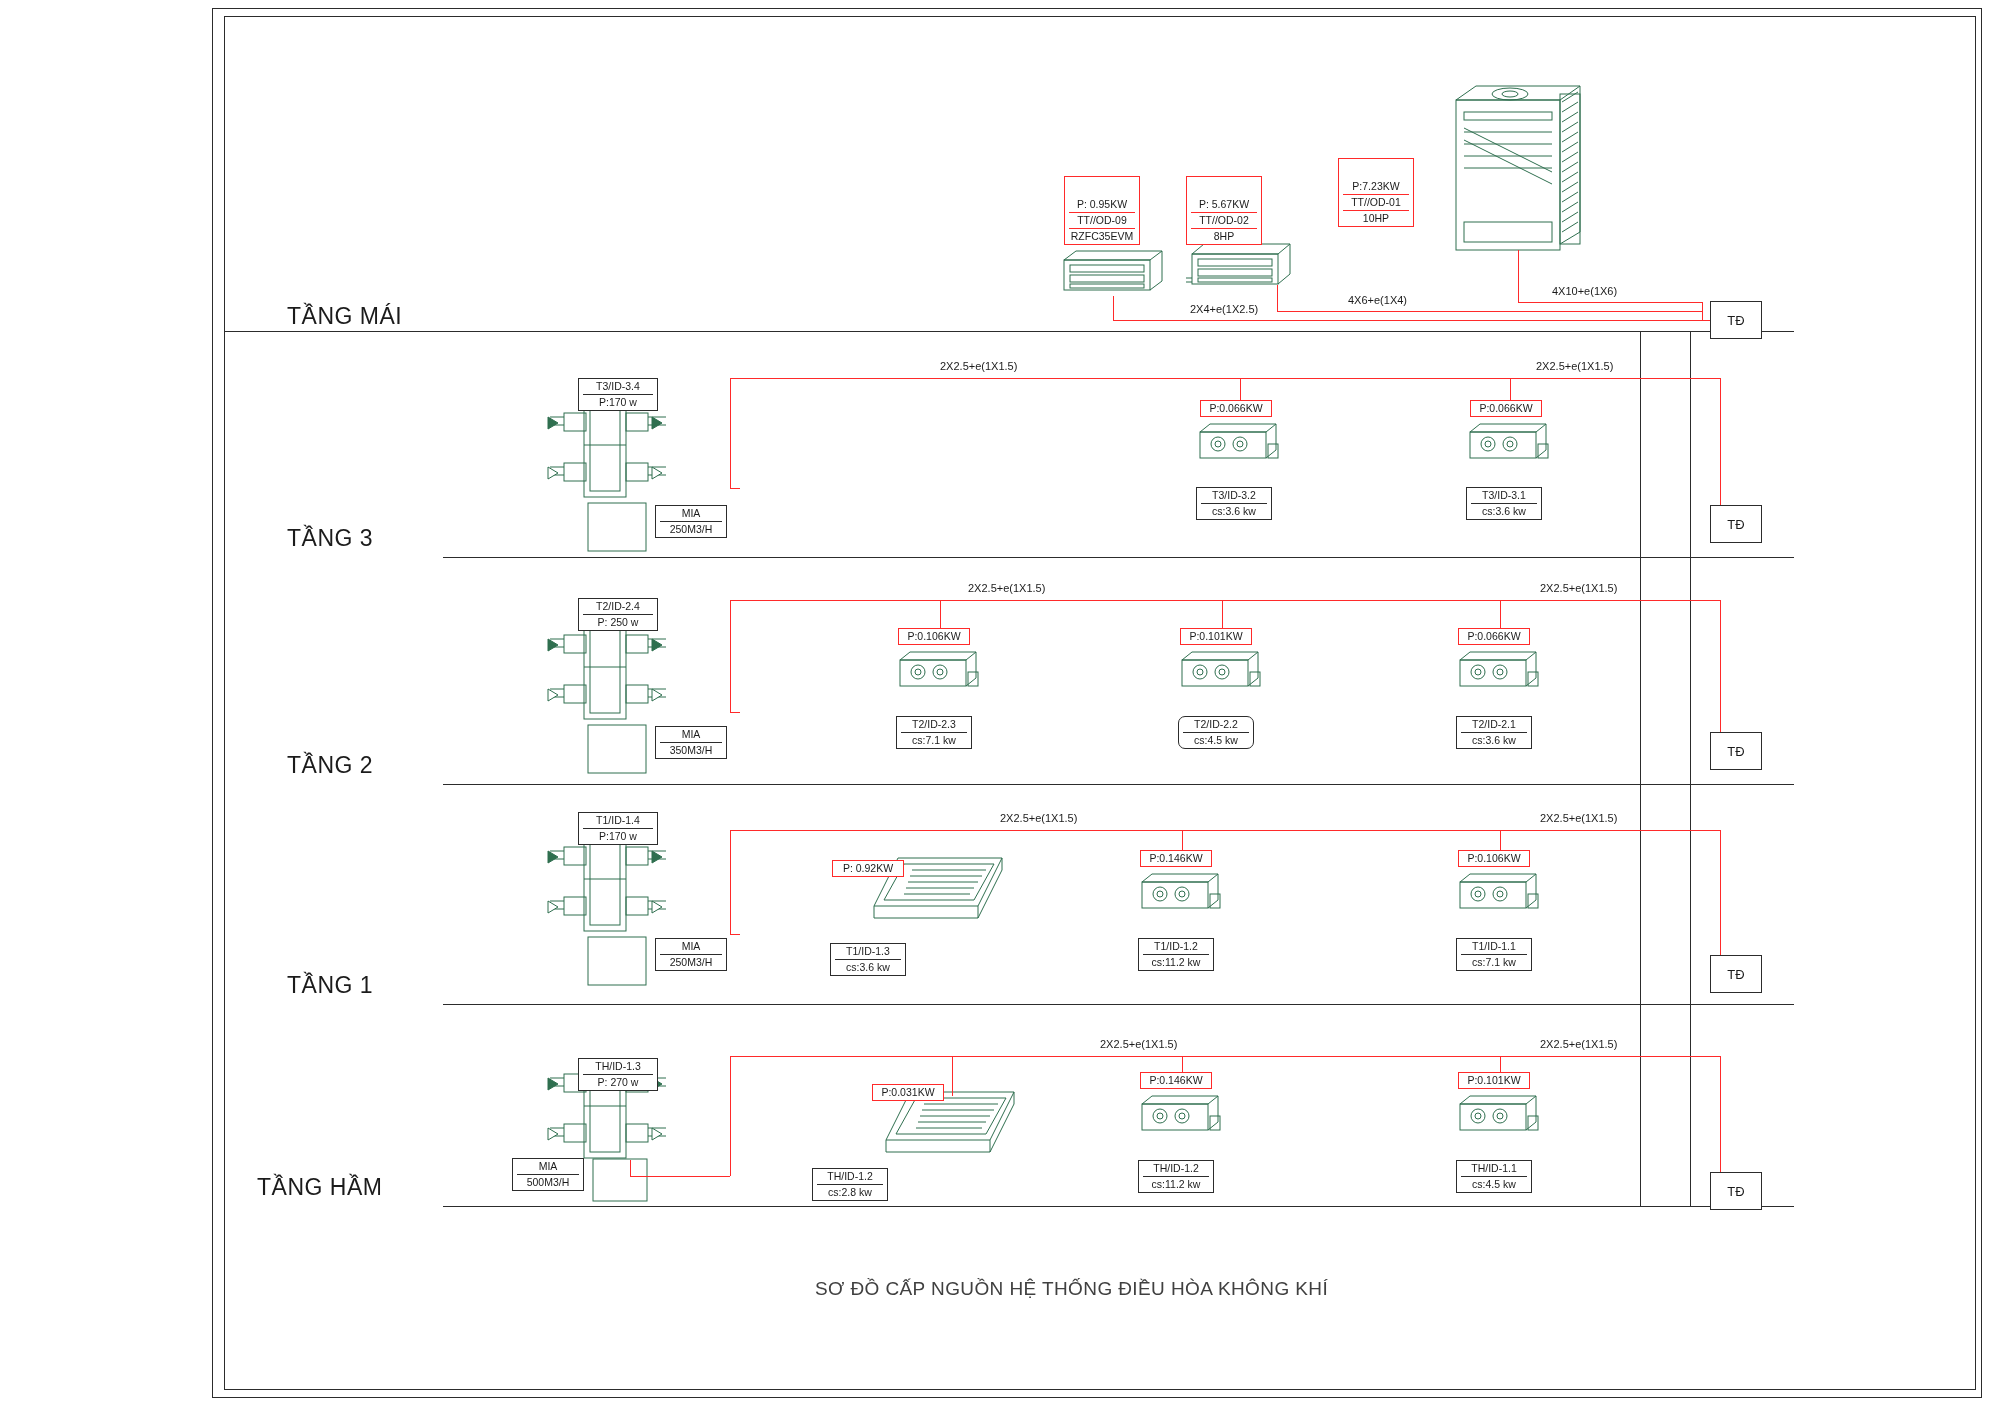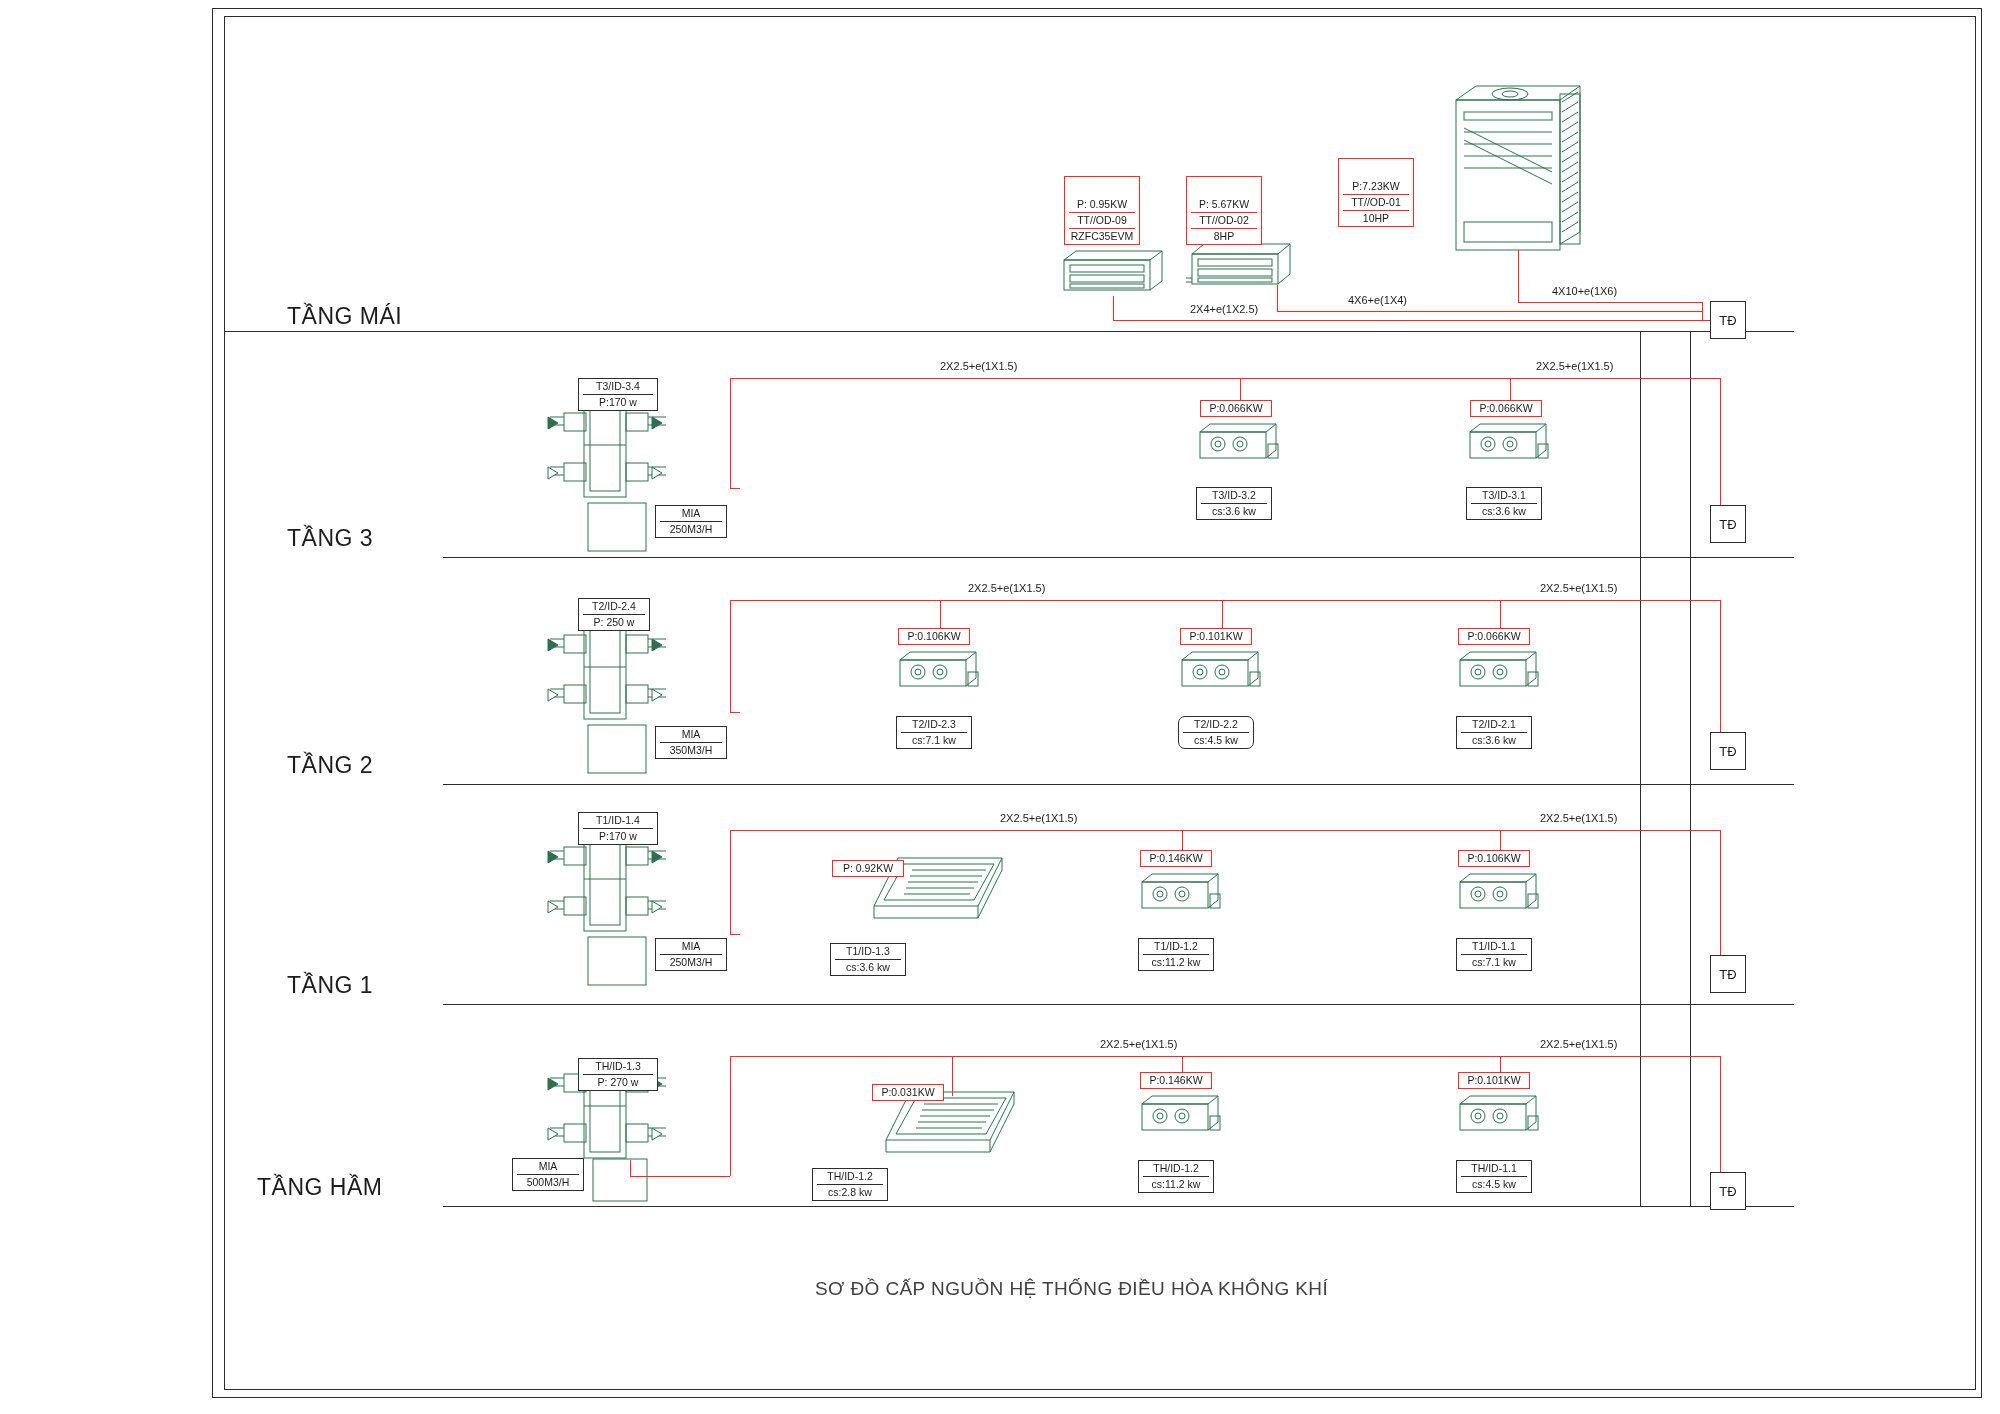--- a/index.html
+++ b/index.html
@@ -98,21 +98,21 @@
     line-height: 13px;
     text-align: center;
     padding: 1px 4px;
     white-space: nowrap;
     box-sizing: border-box;
   }
   .tag-black .ln { display: block; }
   .tag-black.multi .ln + .ln { border-top: 1px solid #2c2c2c; margin-top: 1px; padding-top: 1px; }
   .td-box {
     position: absolute;
-    width: 36px;
+    width: 52px;
     height: 38px;
     border: 1.4px solid #2c2c2c;
     background: #ffffff;
     color: #1b1b1b;
     font-size: 13px;
     display: flex;
     align-items: center;
     justify-content: center;
     box-sizing: border-box;
   }
@@ -332,21 +332,21 @@
         <path d="M8 72 l10 6 l-10 6 z"></path>
         <path d="M112 72 l10 6 l-10 6 z"></path>
       </g>
     </svg>
   </div>
   <div class="equip" style="left:587px; top:724px;">
     <svg width="60" height="50" viewBox="0 0 60 50">
         <rect x="1" y="1" width="58" height="48" fill="none" stroke="#2f6f4f" stroke-width="1"></rect>
       </svg>
   </div>
-  <div class="tag-black multi" style="left:578px; top:598px; width:72px;">
+  <div class="tag-black multi" style="left:578px; top:598px; width:80px;">
     <span class="ln">T2/ID-2.4</span>
     <span class="ln">P: 250  w</span>
   </div>
   <div class="tag-black multi" style="left:655px; top:726px; width:72px;">
     <span class="ln">MIA</span>
     <span class="ln">350M3/H</span>
   </div>
 
   <div class="equip" style="left:896px; top:648px;">
     <svg width="86" height="44" viewBox="0 0 86 44">

